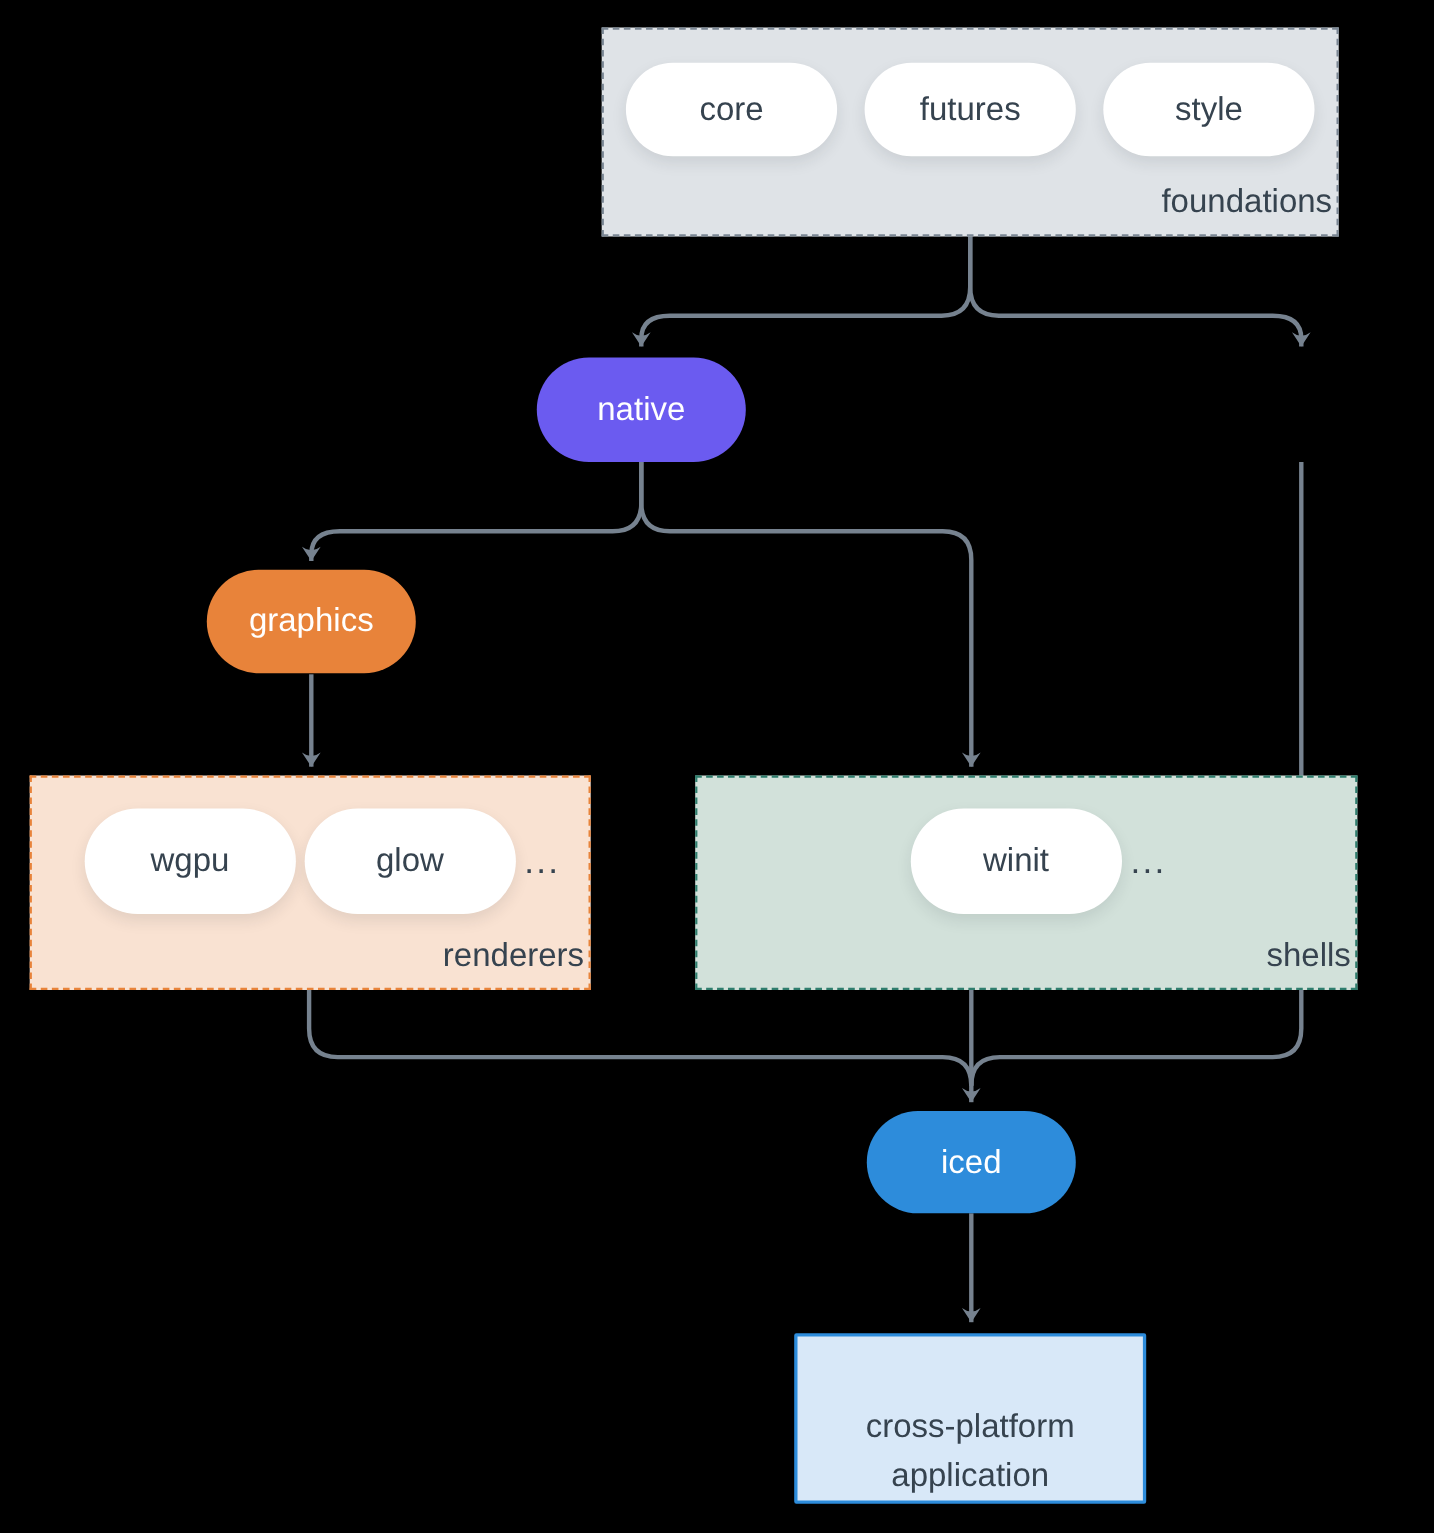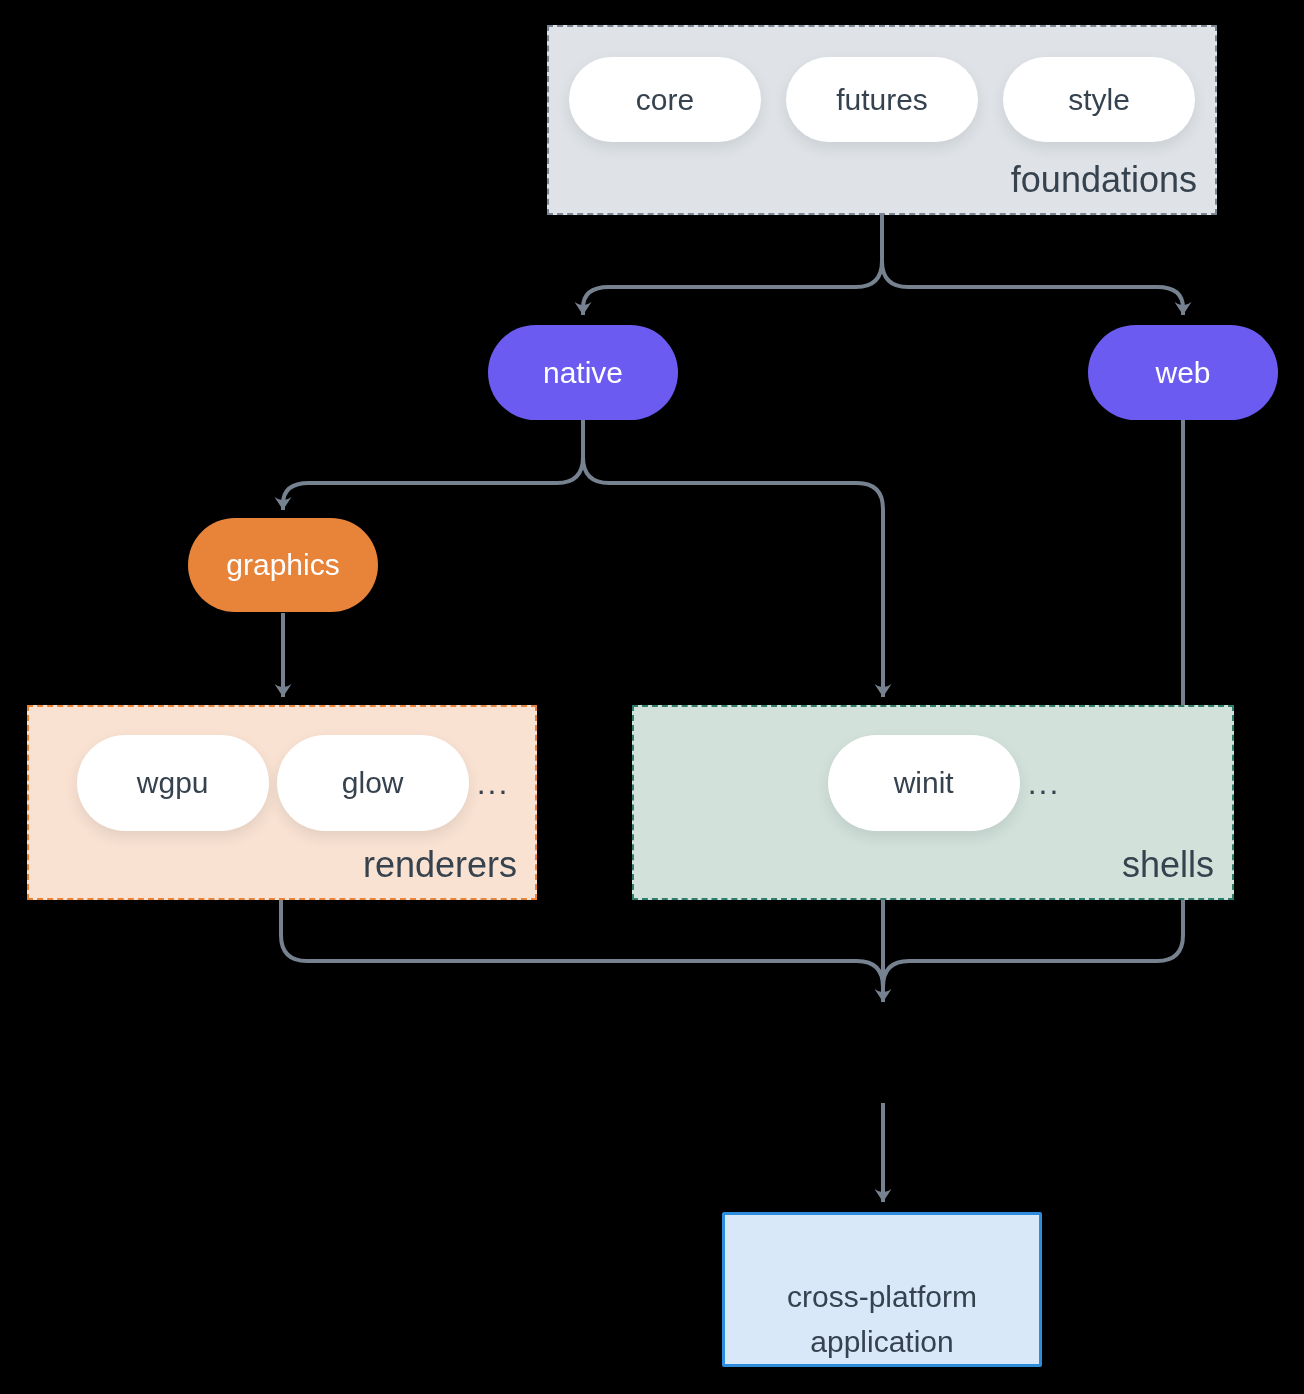--- a/index.html
+++ b/index.html
@@ -26,21 +26,21 @@
 
   .pill{
     display:flex;align-items:center;justify-content:center;
     width:192px;height:85px;border-radius:48px;
     background:var(--pill-fill,#FFFFFF);color:var(--text-dark,#36434F);
     font-size:30px;box-shadow:0 6px 14px rgba(30,40,50,0.10);
   }
   .renderers .pill,.shells .pill{height:96px;}
   .ellipsis{font-size:32px;color:var(--text-dark,#36434F);letter-spacing:2px;}
 
-  .group-label{position:absolute;right:18px;bottom:12px;font-size:36px;color:var(--text-dark,#36434F);}
+  .group-label{position:absolute;right:4px;bottom:12px;font-size:30px;color:var(--text-dark,#36434F);}
 
   .solid{
     position:absolute;width:190px;height:95px;border-radius:48px;
     display:flex;align-items:center;justify-content:center;
     font-size:30px;color:var(--pill-text-light,#FFFFFF);box-shadow:none;
   }
   .native{left:488px;top:325px;background:var(--purple,#6B5BF0);}
   .web{left:1088px;top:325px;background:var(--purple,#6B5BF0);}
   .graphics{left:188px;top:518px;height:94px;background:var(--orange,#E8833A);}
   .iced{left:788px;top:1010px;height:93px;background:var(--blue,#2D8CDB);}
@@ -82,40 +82,40 @@
   <div class="group foundations">
     <div class="pill-row">
       <div class="pill">core</div>
       <div class="pill">futures</div>
       <div class="pill">style</div>
     </div>
     <div class="group-label">foundations</div>
   </div>
 
   <div class="solid native">native</div>
-  <div class="solid web">web</div>
 
   <div class="solid graphics">graphics</div>
 
   <div class="group renderers">
     <div class="pill-row">
       <div class="pill">wgpu</div>
       <div class="pill">glow</div>
       <div class="ellipsis">...</div>
     </div>
     <div class="group-label">renderers</div>
   </div>
 
   <div class="group shells">
     <div class="pill-row">
       <div class="pill">winit</div>
       <div class="ellipsis">...</div>
     </div>
     <div class="group-label">shells</div>
   </div>
 
+  <div class="solid iced">iced</div>
 
   <div class="app-box">
     <span>cross-platform</span>
     <span>application</span>
   </div>
 
 </div>
 
 </body></html>

